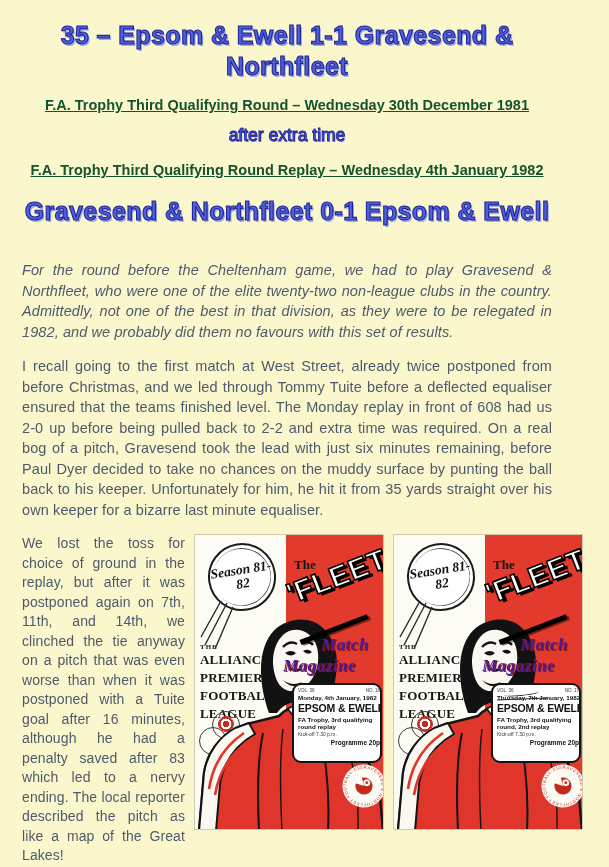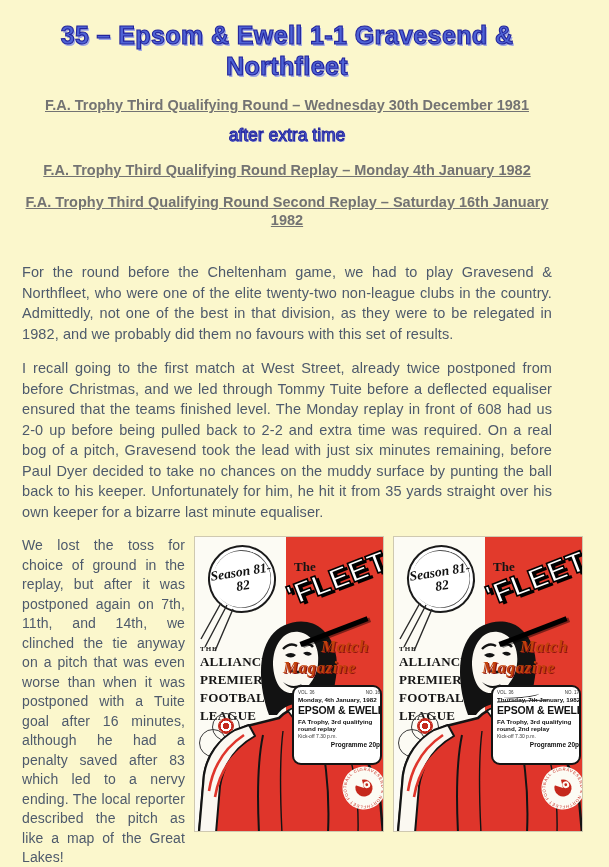--- a/index.html
+++ b/index.html
@@ -16,39 +16,39 @@
     margin:0;text-align:center;font-weight:bold;
     font-size:25px;line-height:31px;letter-spacing:.4px;
     color:#4E62D4;-webkit-text-stroke:1.1px #23249C;
     text-shadow:1.5px 1.5px 0 #9FA8E6;
   }
   .t1{margin-top:10px;}
   .t2{margin-top:17px;}
   .t3{margin-top:17px;}
   .sub-red{
     margin:0;text-align:center;font-weight:bold;
-    font-size:14.5px;line-height:18px;color:#737373;
+    font-size:14.5px;line-height:18px;color:#14532d;
     text-decoration:underline;
   }
   .s1{margin-top:14px;}
   .s2{margin-top:15px;}
   .s3{margin-top:14px;}
   .aet{
     margin:10px 0 0 0;text-align:center;font-weight:normal;
     font-size:17.5px;line-height:22px;color:#4E62D4;
     -webkit-text-stroke:.9px #23249C;text-shadow:1px 1px 0 #9FA8E6;
   }
 
   
   .para{
     margin:0;text-align:justify;
     font-size:14.5px;line-height:20.5px;color:#4E5A6C;
     letter-spacing:.1px;
   }
-  .p1{margin-top:33px;}
+  .p1{margin-top:33px;font-style:italic;}
   .p2{margin-top:14px;}
 
   
   .cols{margin-top:14px;display:flex;gap:9px;align-items:flex-start;}
   .col-text{width:163px;flex:0 0 163px;font-size:14px;line-height:19.5px;}
 
   .covers{display:flex;gap:9px;}
   .cover{
     position:relative;width:190px;height:296px;flex:0 0 190px;
     background:#FCFBF4;border:1px solid #CFC9B0;overflow:hidden;
@@ -97,21 +97,21 @@
     position:absolute;left:93px;top:44px;width:104px;text-align:center;
     transform:rotate(-21deg);transform-origin:0 50%;
     font-weight:bold;font-size:29px;letter-spacing:1px;
     color:#fff;-webkit-text-stroke:1.6px #000;
     text-shadow:3px 3px 0 #000;
     font-family:"Liberation Sans",sans-serif;white-space:nowrap;
   }
   .fleet-slash{position:absolute;left:103px;top:92px;width:72px;height:5px;background:#000;
     transform:rotate(-21deg);box-shadow:2px 2px 0 rgba(0,0,0,.45);}
   .m-match,.m-magazine{
-    position:absolute;color:#c2410c;font-family:"Liberation Serif",serif;
+    position:absolute;color:#4c1d95;font-family:"Liberation Serif",serif;
     font-weight:bold;font-style:italic;letter-spacing:.5px;
     text-shadow:1.2px 1.2px 0 #8E1510;
   }
   .m-match{left:126px;top:100px;font-size:17px;}
   .m-magazine{left:88px;top:121px;font-size:17px;}
 
   
   .info-box{
     position:absolute;left:97px;top:148px;width:90px;height:80px;
     background:#fff;border:2px solid #141414;border-radius:9px;
@@ -134,23 +134,23 @@
 </style>
 </head>
 <body>
 
 <div class="page">
 
   <h1 class="match-title t1">35 – Epsom &amp; Ewell 1-1 Gravesend &amp; Northfleet</h1>
   <p class="sub-red s1">F.A. Trophy Third Qualifying Round – Wednesday 30th December 1981</p>
 
   <p class="aet">after extra time</p>
-  <p class="sub-red s2">F.A. Trophy Third Qualifying Round Replay – Monday 4th January 1982</p>
-
-  <p class="sub-red s3">F.A. Trophy Third Qualifying Round Second Replay – Saturday 16th January 1982</p>
+  <p class="sub-red s2">F.A. Trophy Third Qualifying Round Replay – Wednesday 4th January 1982</p>
+
+  <h1 class="match-title t3">Gravesend &amp; Northfleet 0-1 Epsom &amp; Ewell</h1>
 
   <p class="para p1">For the round before the Cheltenham game, we had to play Gravesend &amp; Northfleet, who were one of the elite twenty-two non-league clubs in the country. Admittedly, not one of the best in that division, as they were to be relegated in 1982, and we probably did them no favours with this set of results.</p>
   <p class="para p2">I recall going to the first match at West Street, already twice postponed from before Christmas, and we led through Tommy Tuite before a deflected equaliser ensured that the teams finished level. The Monday replay in front of 608 had us 2-0 up before being pulled back to 2-2 and extra time was required. On a real bog of a pitch, Gravesend took the lead with just six minutes remaining, before Paul Dyer decided to take no chances on the muddy surface by punting the ball back to his keeper. Unfortunately for him, he hit it from 35 yards straight over his own keeper for a bizarre last minute equaliser.</p>
 
   <div class="cols">
     <p class="para col-text">We lost the toss for choice of ground in the replay, but after it was postponed again on 7th, 11th, and 14th, we clinched the tie anyway on a pitch that was even worse than when it was postponed with a Tuite goal after 16 minutes, although he had a penalty saved after 83 which led to a nervy ending. The local reporter described the pitch as like a map of the Great Lakes!</p>
 
     <div class="covers">
 
       <div class="cover">

